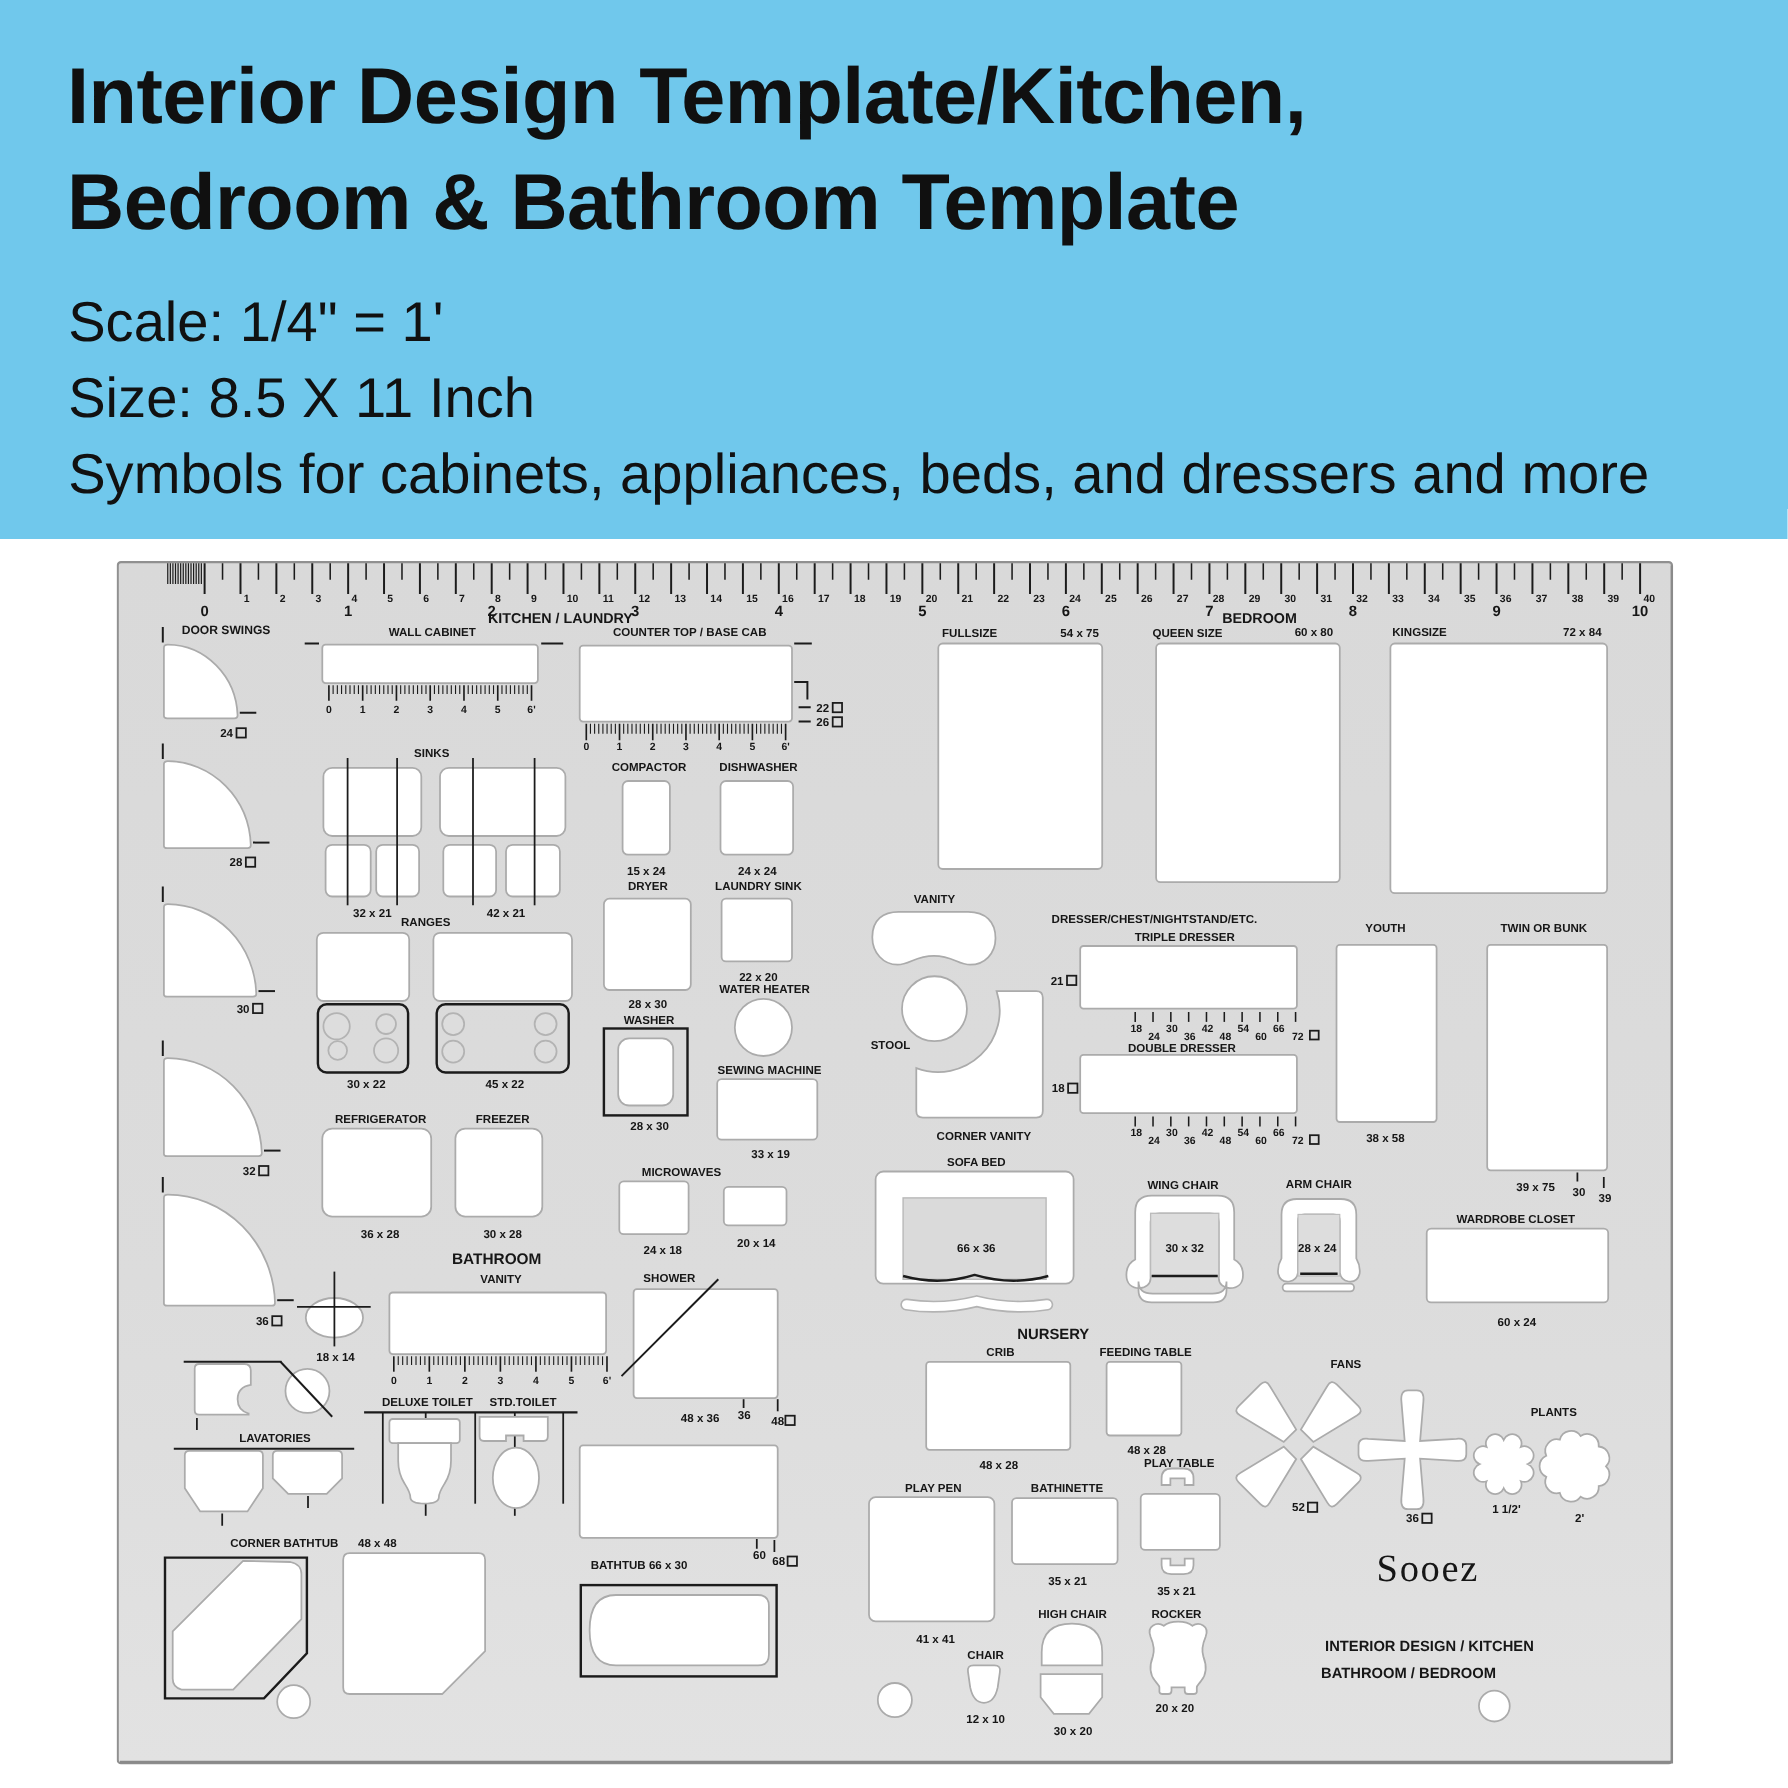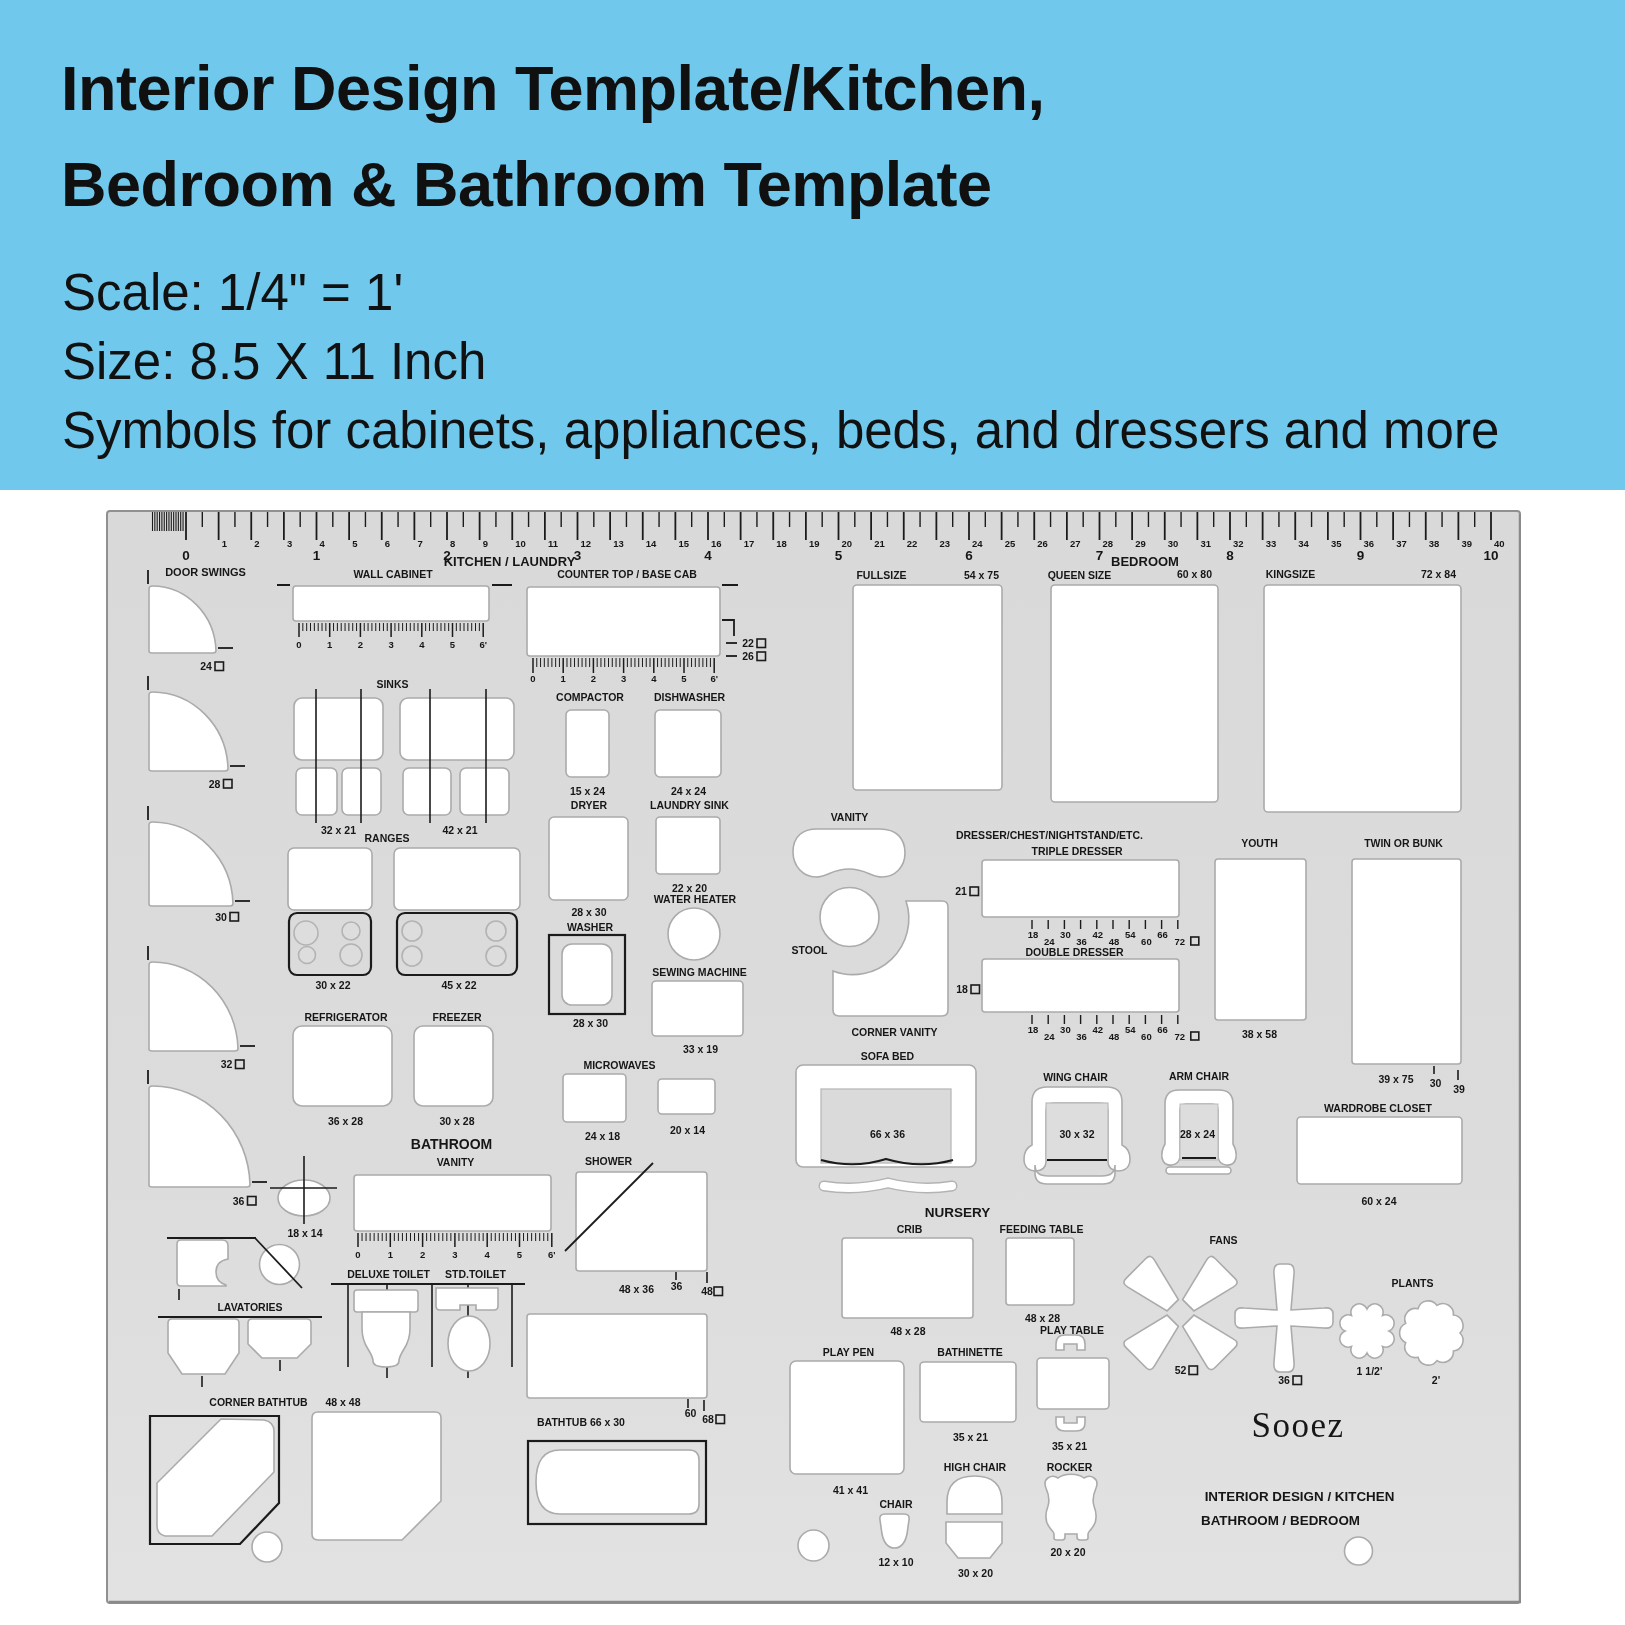--- a/index.html
+++ b/index.html
@@ -1,18 +1,18 @@
 <!DOCTYPE html>
 <html><head>
 <meta charset="utf-8">
 <style>
   html,body { margin:0; padding:0; background:#ffffff; width:1625px; height:1625px;
                font-family:"Liberation Sans", sans-serif; }
   .banner { position:absolute; left:0; top:0; width:1625px; height:490px; background:#70c8ec; }
-  .title { position:absolute; left:61px; top:40px; font-size:63px; font-weight:bold; color:#101010;
+  .title { position:absolute; left:61px; top:40px; font-size:72px; font-weight:bold; color:#101010;
             line-height:96px; letter-spacing:-0.5px; white-space:nowrap; }
   .sub { position:absolute; left:62px; top:258px; font-size:51px; font-weight:400; color:#111;
           line-height:69px; white-space:nowrap; }
   svg text { font-family:"Liberation Sans", sans-serif; font-weight:bold; fill:#161616; }
   .c { fill:#ffffff; stroke:#ababab; stroke-width:1.6; }
   .g { fill:#dddddd; stroke:#b3b3b3; stroke-width:1.6; }
   .k { fill:none; stroke:#1b1b1b; stroke-width:2.2; }
   .ln { stroke:#1b1b1b; }
   .lnp { fill:none; stroke:#1b1b1b; }
   .sqr { fill:none; stroke:#1b1b1b; stroke-width:1.6; }

